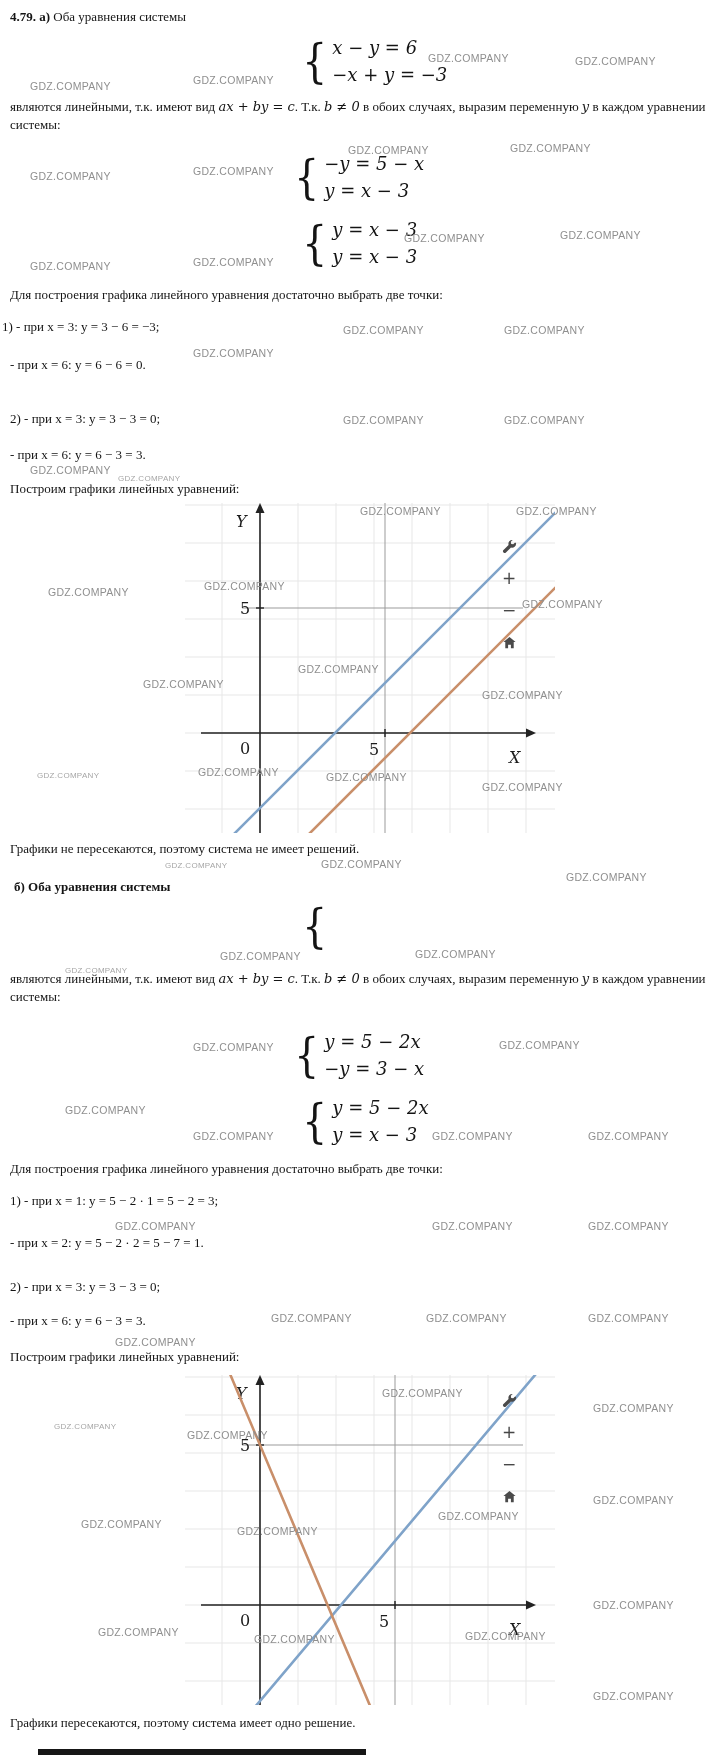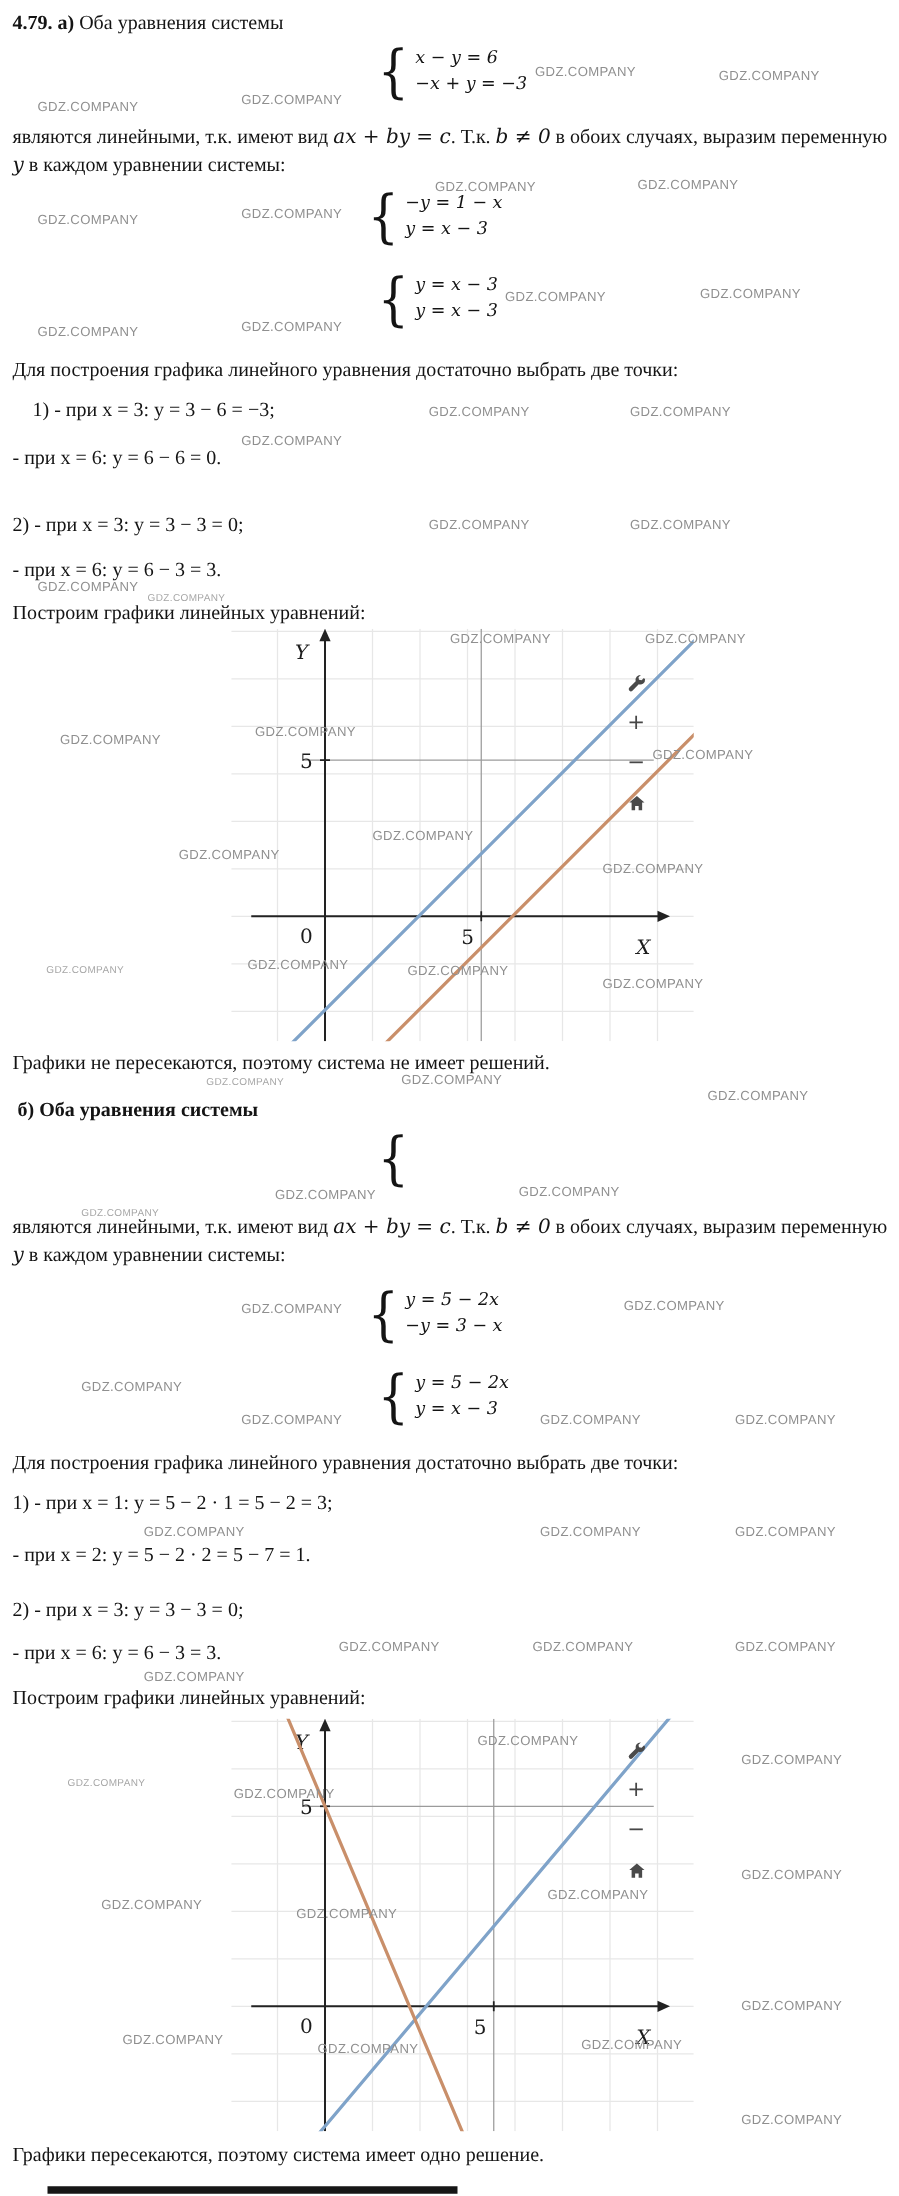--- a/index.html
+++ b/index.html
@@ -1,28 +1,28 @@
 <!DOCTYPE html>
 <html><head>
 <meta charset="utf-8">
 <style>
   html,body{margin:0;padding:0;background:#ffffff;}
   .page{position:relative;width:719px;height:1757px;background:#ffffff;overflow:hidden;
         font-family:"Liberation Serif",serif;color:#141414;}
   .abs{position:absolute;}
-  .txt{font-size:16px;line-height:1.35;}
+  .txt{font-size:13px;line-height:1.35;}
   .b{font-weight:bold;}
   .mathseg{font-family:"DejaVu Serif",serif;font-style:italic;margin-top:18px;}
   .wm{position:absolute;font-family:"Liberation Sans",sans-serif;font-size:10.5px;color:#8f8f8f;
       letter-spacing:.3px;white-space:nowrap;}
   .wm-s{font-size:8px;color:#a6a6a6;}
   .system{display:flex;align-items:center;}
   .brace{font-size:46px;font-weight:300;line-height:1;margin-right:3px;
          font-family:"DejaVu Serif",serif;transform:scaleX(.85);}
-  .eq{font-size:14px;line-height:1.5;font-family:"DejaVu Serif",serif;font-style:italic;}
+  .eq{font-size:18px;line-height:1.5;font-family:"DejaVu Serif",serif;font-style:italic;}
   .graph-svg{position:absolute;overflow:hidden;}
   .graph-tools{position:absolute;display:flex;flex-direction:column;gap:12px;align-items:center;z-index:3;}
   .tool{width:20px;height:20px;display:flex;align-items:center;justify-content:center;cursor:pointer;
         color:#474747;font-family:"DejaVu Sans",sans-serif;font-size:17px;line-height:1;}
   #wm-layer{position:absolute;left:0;top:0;width:100%;height:100%;z-index:2;pointer-events:none;text-align:center;}
   .content{position:relative;z-index:1;}
   .edgebar{background:#161616;}
 </style>
 </head>
 <body>
@@ -110,36 +110,36 @@
       </div>
     </div>
 
     <div class="abs txt" style="left:10px;top:98px;width:702px">
       <span>являются линейными, т.к. имеют вид </span><span class="mathseg">ax + by = c</span><span>. Т.к. </span><span class="mathseg">b ≠ 0</span><span> в обоих случаях, выразим переменную </span><span class="mathseg">y</span><span> в каждом уравнении системы:</span>
     </div>
 
     <div class="abs system" style="left:292px;top:150px">
       <span class="brace">{</span>
       <div>
-        <div class="eq">−y = 1 − x</div>
+        <div class="eq">−y = 5 − x</div>
         <div class="eq">y = x − 3</div>
       </div>
     </div>
 
     <div class="abs system" style="left:300px;top:216px">
       <span class="brace">{</span>
       <div>
         <div class="eq">y = x − 3</div>
         <div class="eq">y = x − 3</div>
       </div>
     </div>
 
     <div class="abs txt" style="left:10px;top:286px;width:705px">Для построения графика линейного уравнения достаточно выбрать две точки:</div>
 
-    <div class="abs txt" style="left:26px;top:318px">1) - при x = 3: y = 3 − 6 = −3;</div>
+    <div class="abs txt" style="left:2px;top:318px">1) - при x = 3: y = 3 − 6 = −3;</div>
     <div class="abs txt" style="left:10px;top:356px">- при x = 6: y = 6 − 6 = 0.</div>
     <div class="abs txt" style="left:10px;top:410px">2) - при x = 3: y = 3 − 3 = 0;</div>
     <div class="abs txt" style="left:10px;top:446px">- при x = 6: y = 6 − 3 = 3.</div>
 
     <div class="abs txt" style="left:10px;top:480px">Построим графики линейных уравнений:</div>
 
     <svg id="graph-a-svg" class="graph-svg" style="left:185px;top:503px" width="370" height="330">
         <g stroke="#e7e7e7" stroke-width="1">
           <line x1="37" y1="0" x2="37" y2="330"></line>
           <line x1="75" y1="0" x2="75" y2="330"></line>

